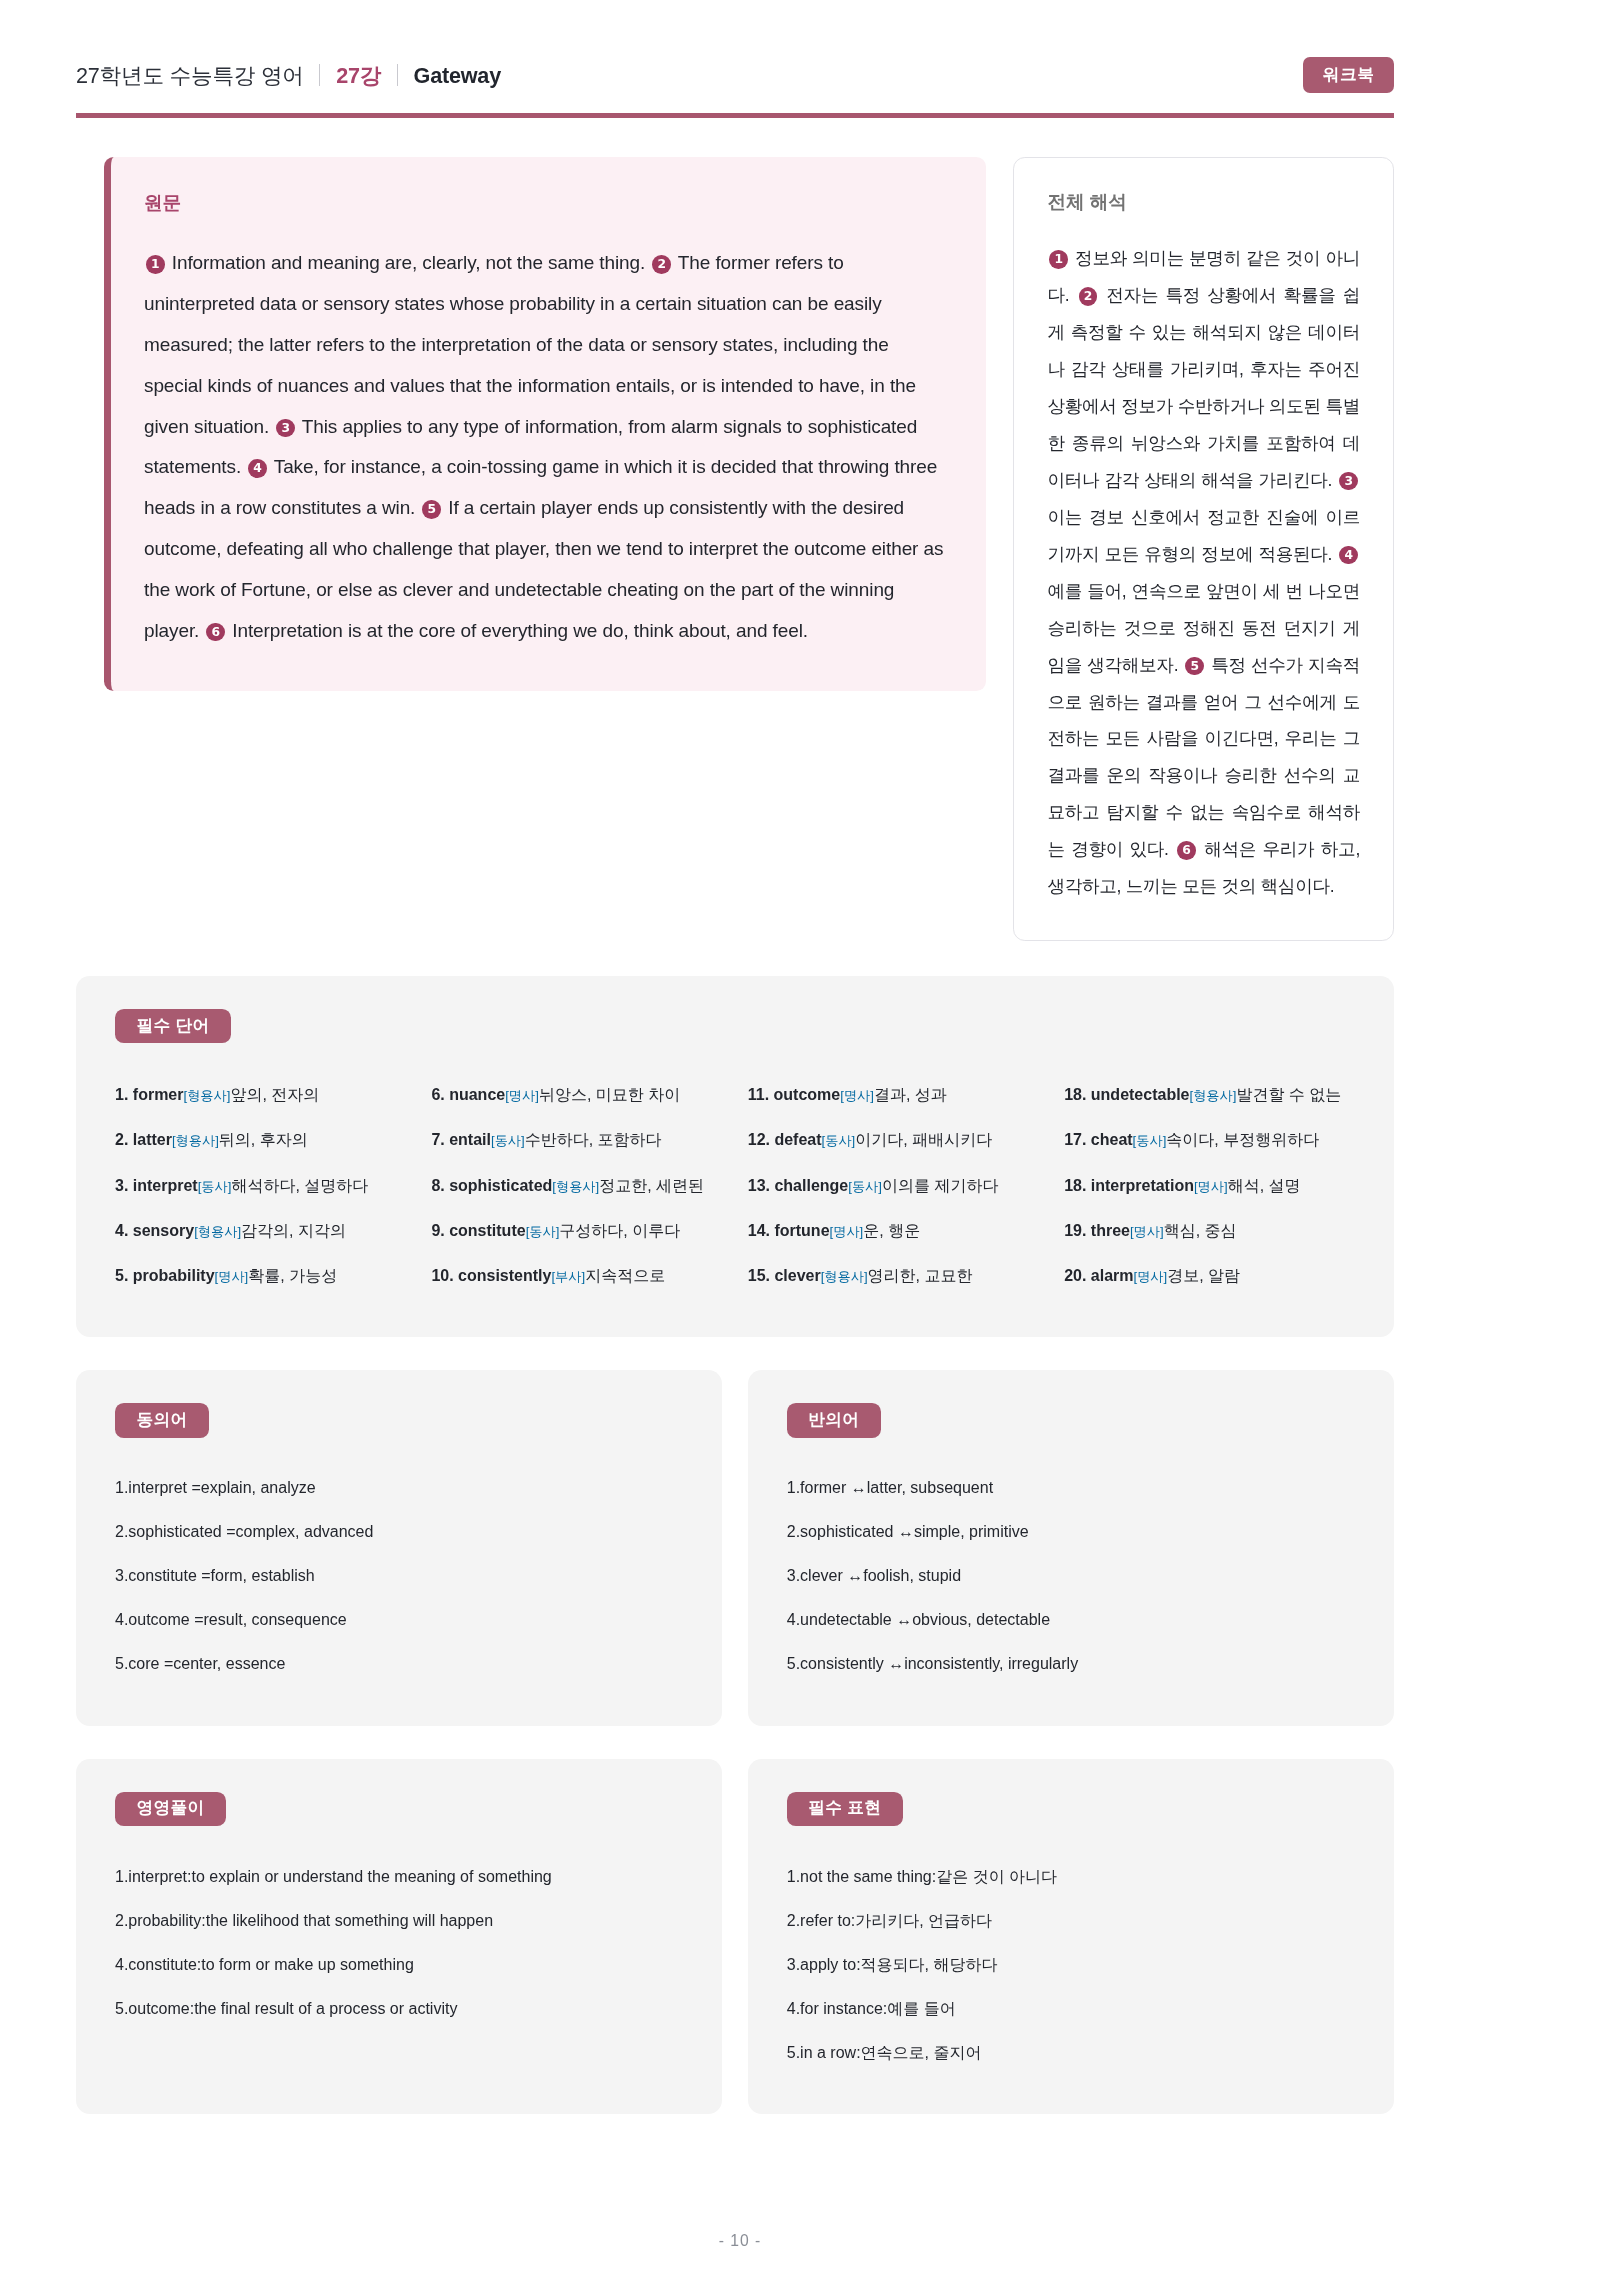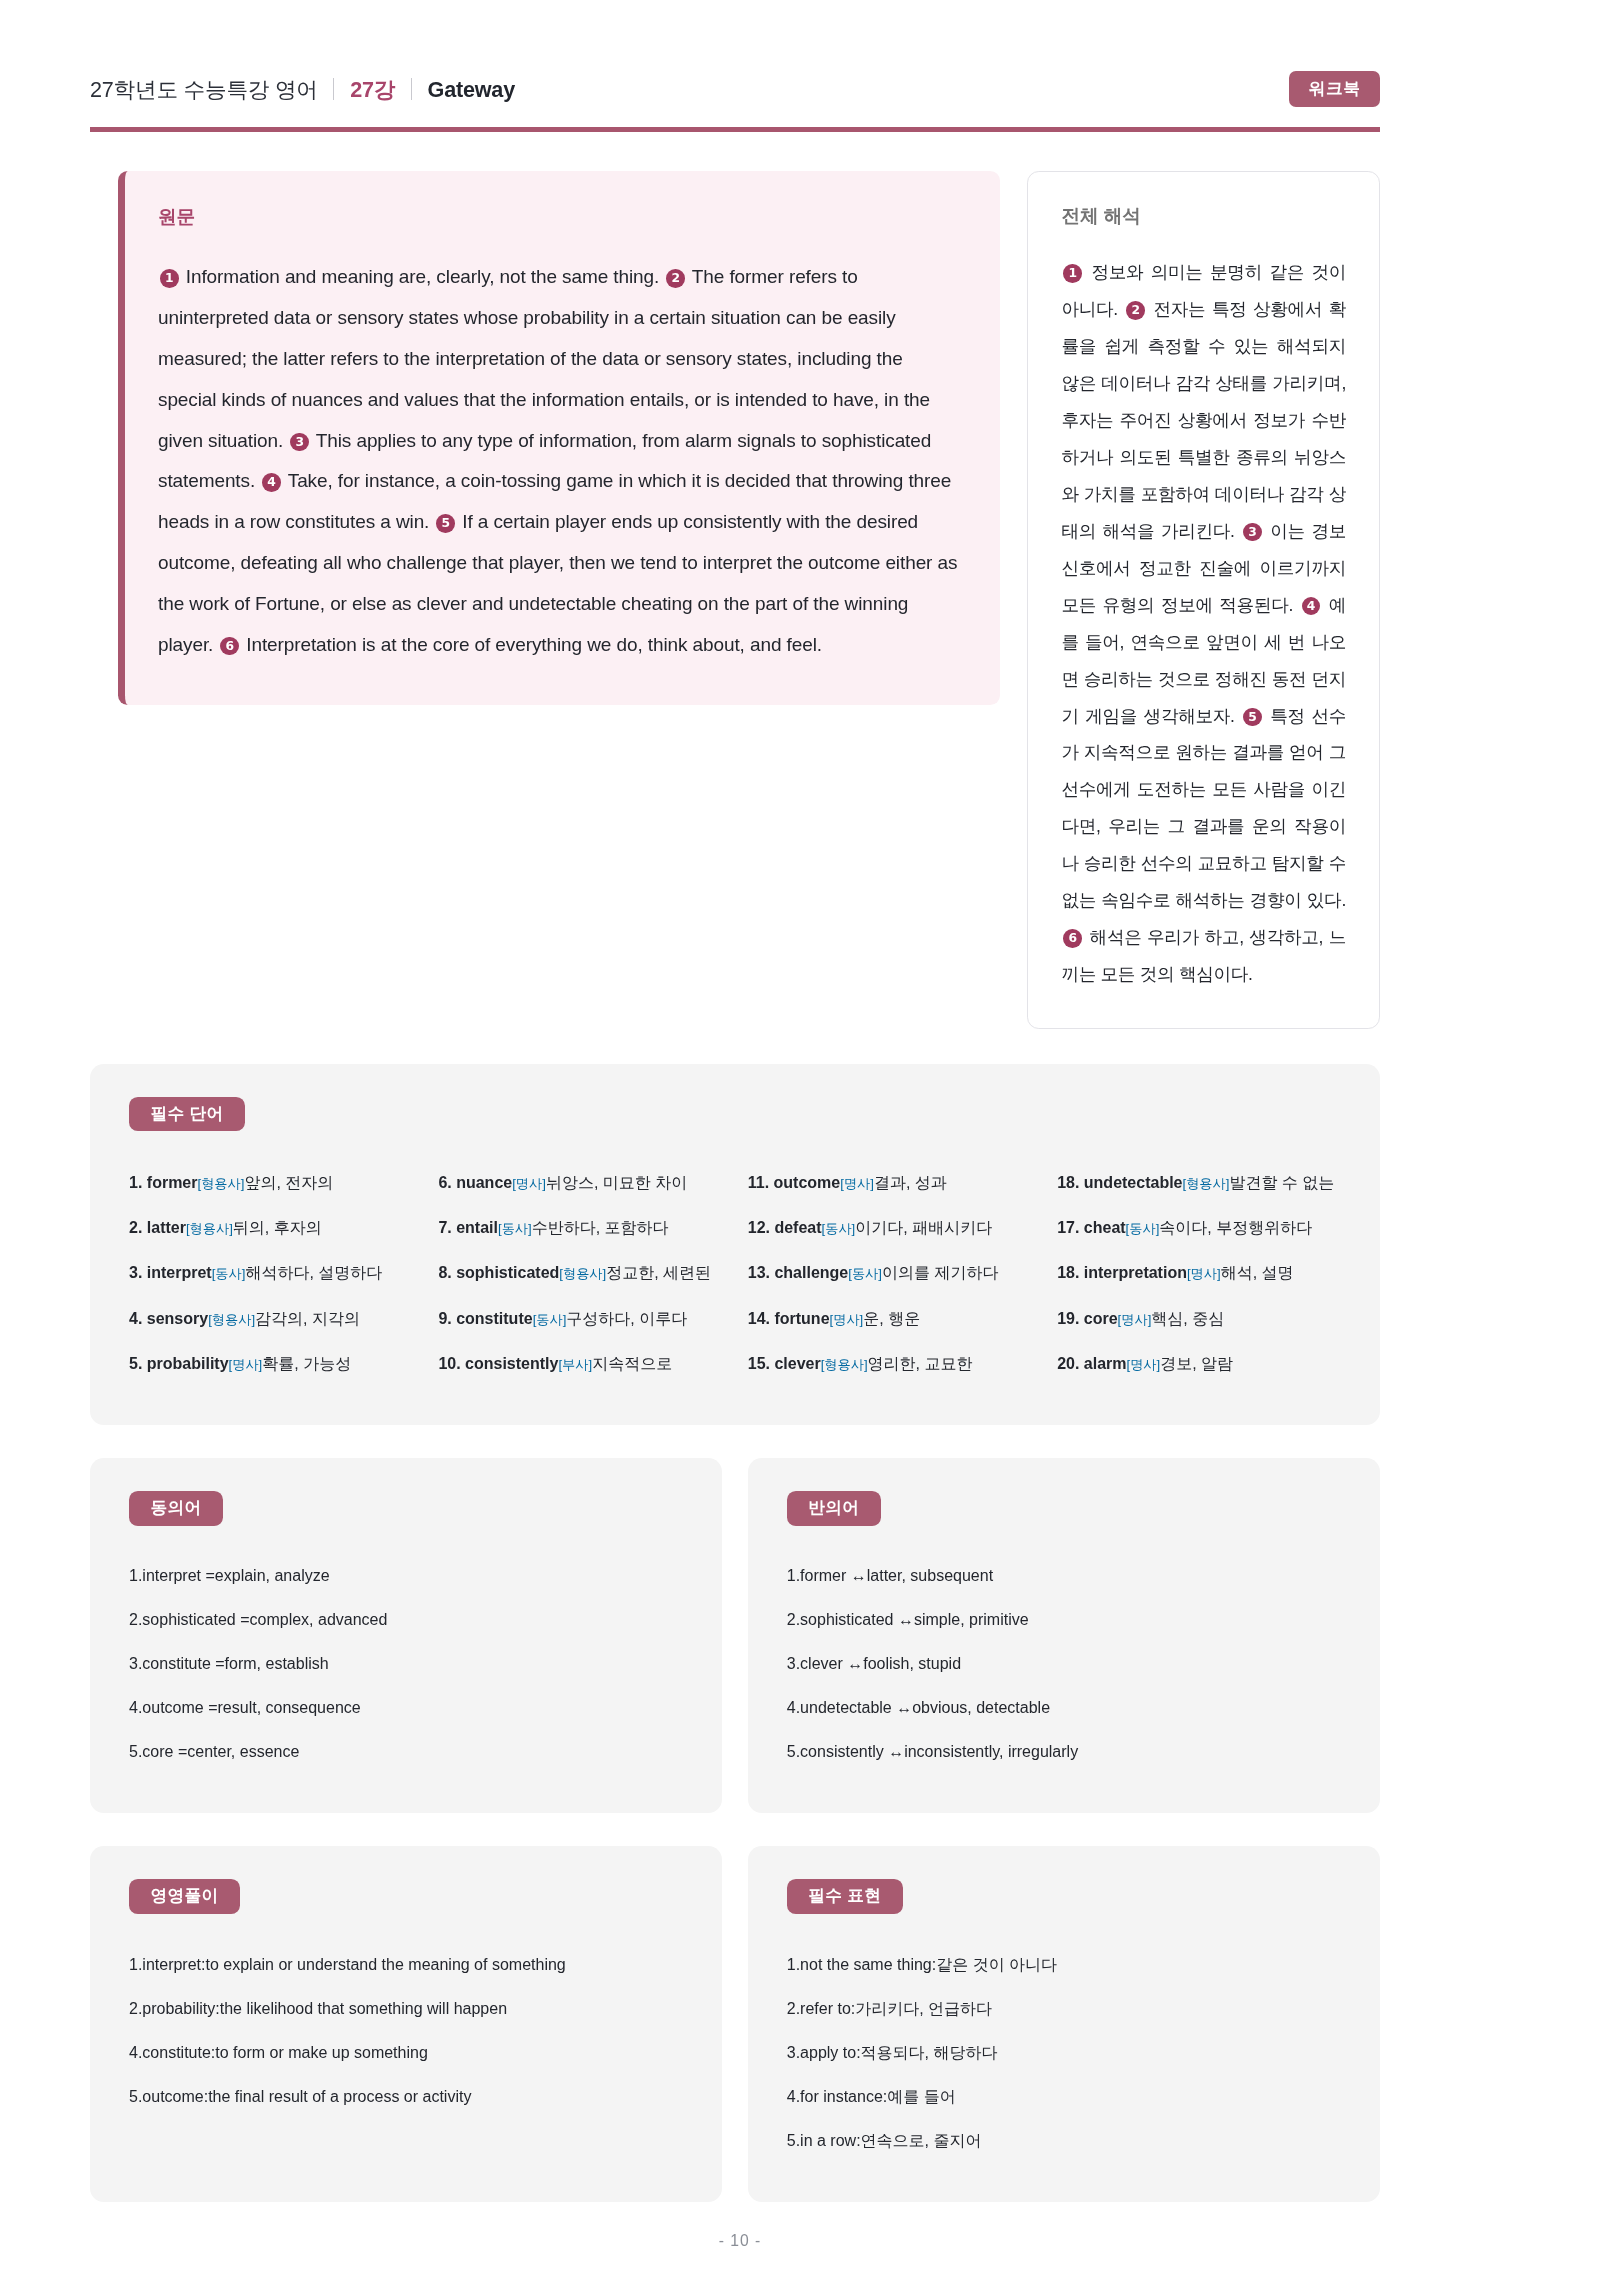--- a/index.html
+++ b/index.html
@@ -12,21 +12,21 @@
     width: 1620px;
     min-height: 2293px;
     font-family: "Liberation Sans", "DejaVu Sans", sans-serif;
     color: #2b2f38;
     position: relative;
   }
 
   .page {
     width: 1480px;
     min-height: 2293px;
-    padding: 14px;
+    padding: 0;
     position: relative;
     background: #ffffff;
   }
 
   
   .header {
     padding: 57px 86px 0 76px;
   }
   .header-row {
     display: flex;
@@ -279,21 +279,21 @@
             <div class="vocab-item"><span class="v-num">11. </span><span class="v-word">outcome</span><span class="v-pos">[명사]</span><span class="v-mean">결과, 성과</span></div>
             <div class="vocab-item"><span class="v-num">12. </span><span class="v-word">defeat</span><span class="v-pos">[동사]</span><span class="v-mean">이기다, 패배시키다</span></div>
             <div class="vocab-item"><span class="v-num">13. </span><span class="v-word">challenge</span><span class="v-pos">[동사]</span><span class="v-mean">이의를 제기하다</span></div>
             <div class="vocab-item"><span class="v-num">14. </span><span class="v-word">fortune</span><span class="v-pos">[명사]</span><span class="v-mean">운, 행운</span></div>
             <div class="vocab-item"><span class="v-num">15. </span><span class="v-word">clever</span><span class="v-pos">[형용사]</span><span class="v-mean">영리한, 교묘한</span></div>
           </div>
           <div class="vocab-col">
             <div class="vocab-item"><span class="v-num">18. </span><span class="v-word">undetectable</span><span class="v-pos">[형용사]</span><span class="v-mean">발견할 수 없는</span></div>
             <div class="vocab-item"><span class="v-num">17. </span><span class="v-word">cheat</span><span class="v-pos">[동사]</span><span class="v-mean">속이다, 부정행위하다</span></div>
             <div class="vocab-item"><span class="v-num">18. </span><span class="v-word">interpretation</span><span class="v-pos">[명사]</span><span class="v-mean">해석, 설명</span></div>
-            <div class="vocab-item"><span class="v-num">19. </span><span class="v-word">core</span><span class="v-pos">[명사]</span><span class="v-mean">핵심, 중심</span></div>
+            <div class="vocab-item"><span class="v-num">19. </span><span class="v-word">three</span><span class="v-pos">[명사]</span><span class="v-mean">핵심, 중심</span></div>
             <div class="vocab-item"><span class="v-num">20. </span><span class="v-word">alarm</span><span class="v-pos">[명사]</span><span class="v-mean">경보, 알람</span></div>
           </div>
         </div>
     </div>
   </div>
 
   <div class="pair-wrap">
     <div class="section-card">
       <div class="pill-label">동의어</div>
       <div>

